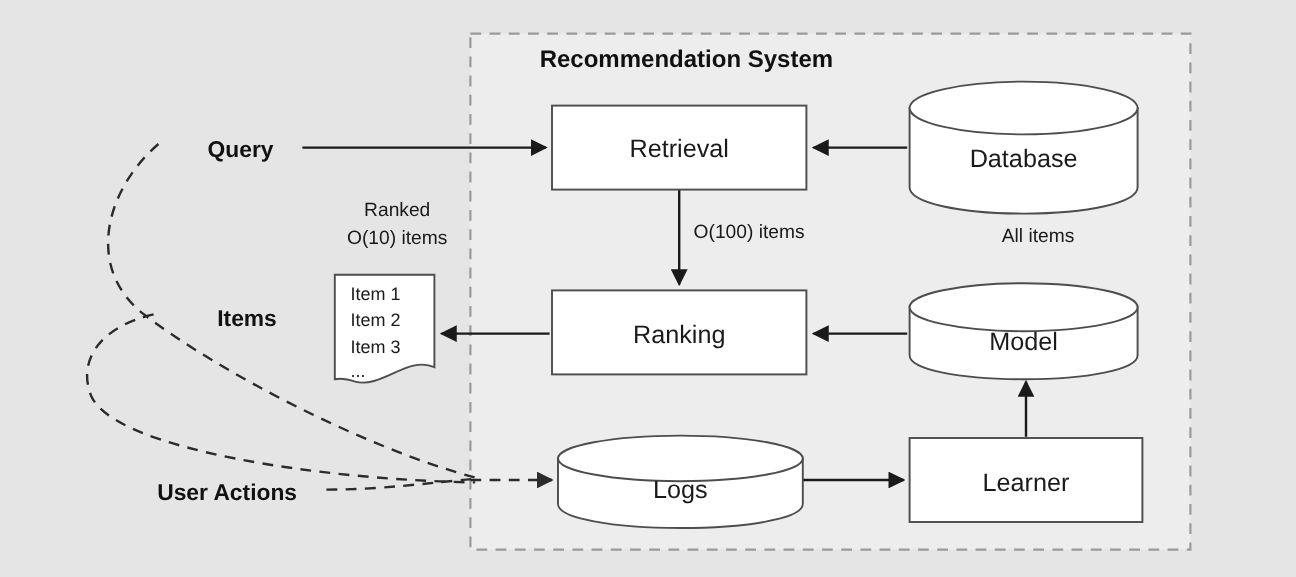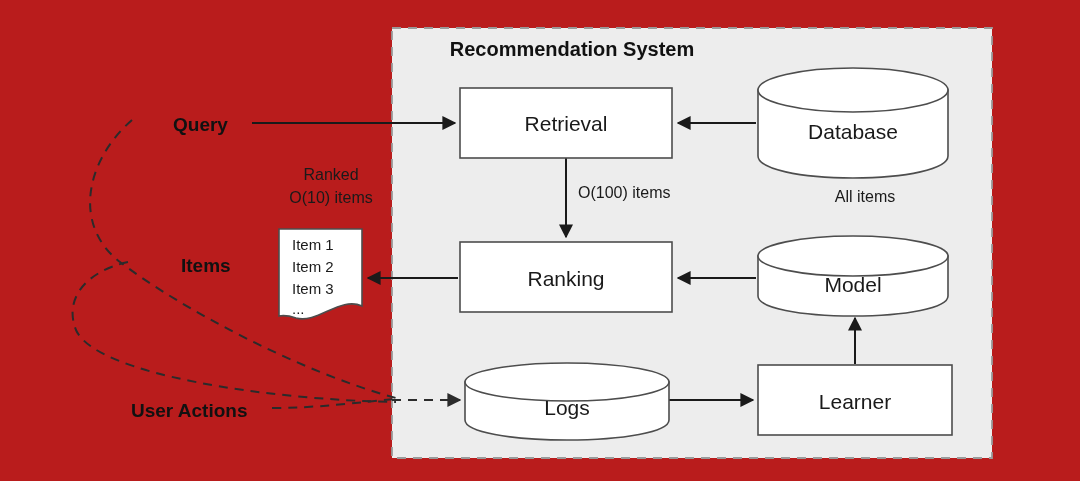--- a/index.html
+++ b/index.html
@@ -4,21 +4,21 @@
 <style>
   html, body {
     margin: 0;
     padding: 0;
     background: #ffffff;
   }
   #canvas {
     position: relative;
     width: 1080px;
     height: 481px;
-    background: #b91c1c;
+    background: #e5e5e5;
     font-family: "Liberation Sans", sans-serif;
     overflow: hidden;
   }
   #diagram-svg {
     position: absolute;
     left: 0;
     top: 0;
     width: 1080px;
     height: 481px;
   }

